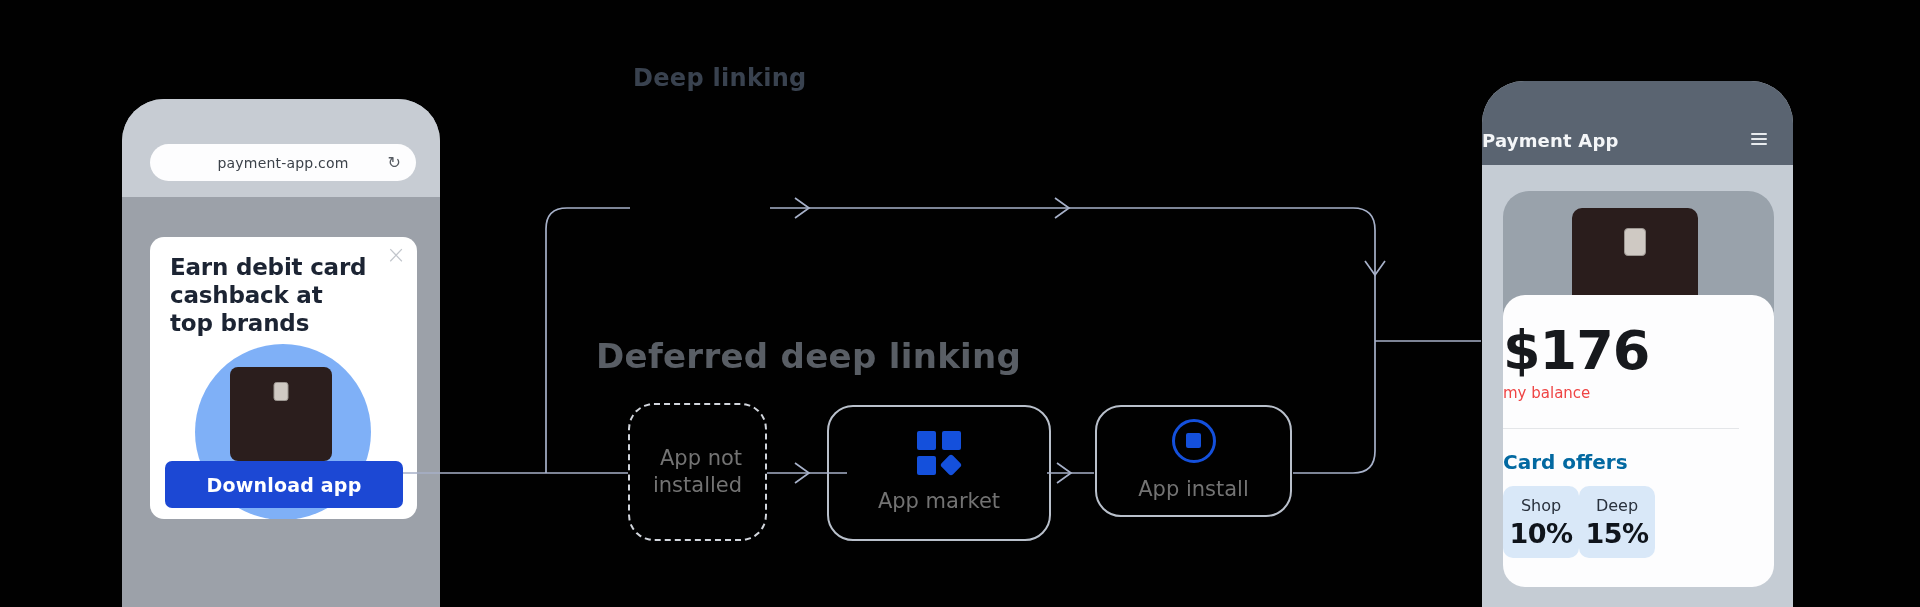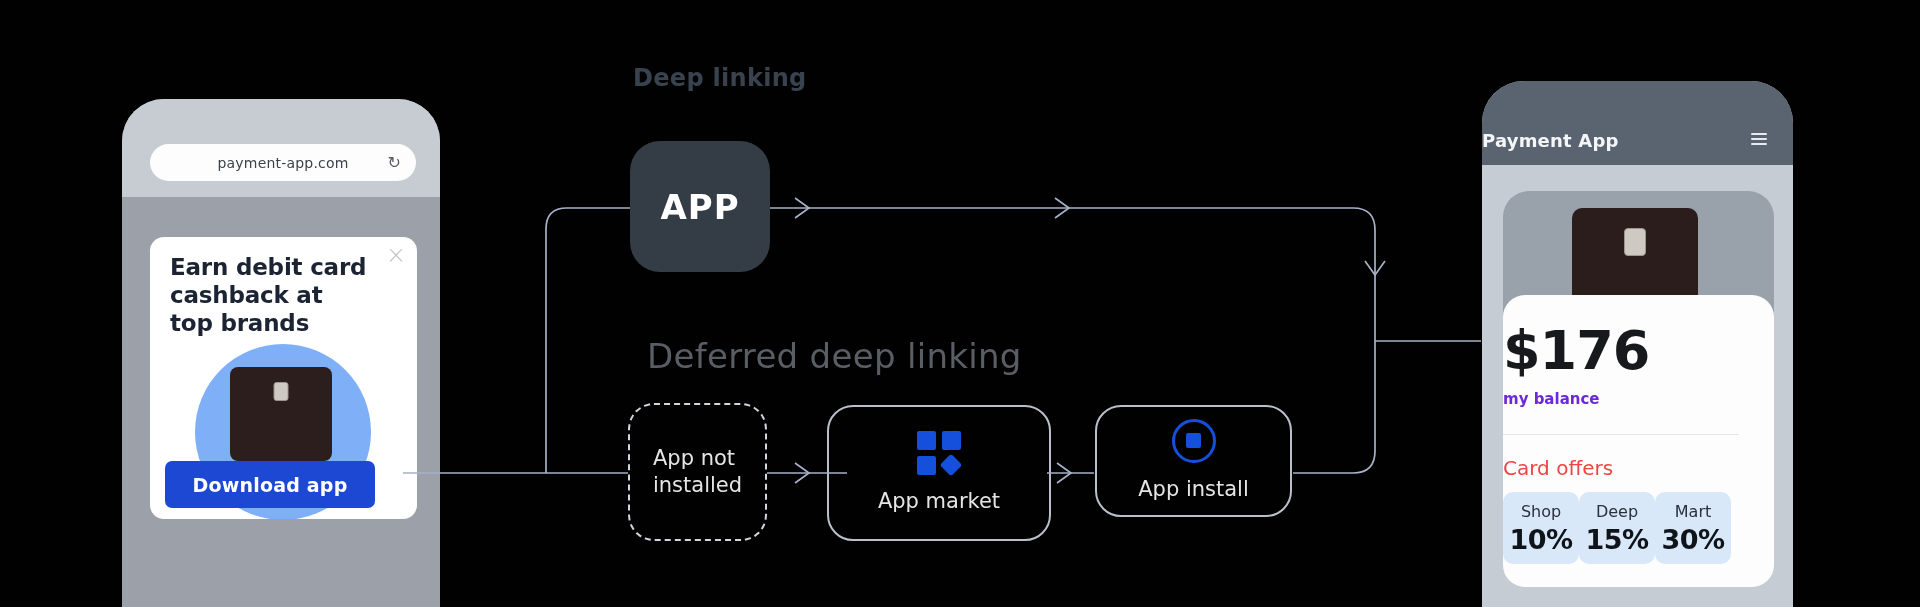--- a/index.html
+++ b/index.html
@@ -24,39 +24,39 @@
     color:#c2c6cc; line-height:1.2; cursor:default; }
   .banner-title { position:absolute; left:20px; top:16px; font-size:23px; line-height:28px;
     font-weight:700; color:#1c2433; white-space:pre-line; letter-spacing:-.2px; }
   .blue-circle { position:absolute; left:45px; top:107px; width:176px; height:176px;
     border-radius:50%; background:#7fb0f7; }
   .bank-card-s { position:absolute; left:80px; top:130px; width:102px; height:94px;
     background:#2b1e1d; border-radius:8px; }
   .chip { position:absolute; left:50%; transform:translateX(-50%); background:#cfc9c3;
     border:1px solid #9c9691; border-radius:3px; }
   .bank-card-s .chip { top:15px; width:15px; height:19px; }
-  .download-btn { position:absolute; left:15px; top:224px; width:210px; height:47px;
+  .download-btn { position:absolute; left:15px; top:224px; width:238px; height:47px;
     background:#1c48d4; border-radius:7px; display:flex; align-items:center; justify-content:center;
     color:#fff; font-size:19px; font-weight:600; letter-spacing:.2px; }
 
   
   .flow-svg { position:absolute; left:0; top:0; width:1920px; height:607px; pointer-events:none; z-index:6; }
 
   .title-deep { position:absolute; left:633px; top:64px; font-size:24px; font-weight:600;
     color:#39424f; letter-spacing:.3px; }
-  .title-deferred { position:absolute; left:647px; top:336px; font-size:34px; font-weight:400;
+  .title-deferred { position:absolute; left:596px; top:336px; font-size:34px; font-weight:700;
     color:#595e65; letter-spacing:.3px; }
 
   .app-box { position:absolute; left:630px; top:141px; width:140px; height:131px;
     background:#343c45; border-radius:30px; display:flex; align-items:center; justify-content:center; }
   .app-box span { color:#fff; font-size:34px; font-weight:800; letter-spacing:1px; }
 
   .node { position:absolute; border-radius:26px; display:flex; flex-direction:column;
     align-items:center; justify-content:center; gap:13px; }
-  .node-label { color:#e5e5e5; font-size:21px; font-weight:500; text-align:left;
+  .node-label { color:#737373; font-size:21px; font-weight:500; text-align:right;
     line-height:1.3; white-space:pre-line; }
   .node-dashed { left:628px; top:403px; width:139px; height:138px; border:2px dashed #d2d6dd; }
   .node-market { left:827px; top:405px; width:224px; height:136px; border:2px solid #b9c0cb; }
   .node-install { left:1095px; top:405px; width:197px; height:112px; border:2px solid #b9c0cb; }
 
   .market-icon { width:44px; height:44px; position:relative; }
   .market-icon i { position:absolute; width:19px; height:19px; background:#1450dc; border-radius:2px; }
   .market-icon .tl { left:0; top:0; }
   .market-icon .tr { right:0; top:0; }
   .market-icon .bl { left:0; bottom:0; }
@@ -79,23 +79,23 @@
 
   .inner-card { position:absolute; left:21px; top:110px; width:271px; height:240px;
     background:#99a2ab; border-radius:26px; }
   .bank-card-l { position:absolute; left:90px; top:127px; width:126px; height:142px;
     background:#2a1d1c; border-radius:10px; }
   .bank-card-l .chip { top:20px; width:22px; height:28px; border-radius:4px; }
 
   .white-card { position:absolute; left:21px; top:214px; width:271px; height:292px;
     background:#fdfdfe; border-radius:22px; display:flex; flex-direction:column; }
   .balance { margin-top:24px; font-size:54px; font-weight:600; color:#17191d; letter-spacing:-1px; }
-  .balance-caption { margin-top:8px; font-size:15px; color:#6d28d9;font-weight:bold; }
+  .balance-caption { margin-top:2px; font-size:15px; color:#ef4444; }
   .divider { margin-top:26px; width:236px; height:1px; background:#e4e6e9; }
-  .offers-title { margin-top:21px; font-size:20px; font-weight:400; color:#ef4444; }
+  .offers-title { margin-top:21px; font-size:20px; font-weight:700; color:#0369a1; }
   .offers-row { margin-top:12px; display:flex; }
   .offer-tile { width:76px; height:72px; background:#d9e8f8; border-radius:10px;
     display:flex; flex-direction:column; align-items:center; justify-content:center; gap:3px; }
   .offer-label { font-size:16px; color:#29313d; }
   .offer-value { font-size:27px; font-weight:600; color:#0f141b; letter-spacing:-.5px; }
 </style>
 </head>
 <body>
 
 <div class="stage">
@@ -133,23 +133,20 @@
 top brands</div>
       <div class="download-btn">
         <span>Download app</span>
       </div>
     </div>
   </div>
 
   <div class="title-deep">Deep linking</div>
   <div class="title-deferred">Deferred deep linking</div>
 
-  <div class="app-box">
-    <span>APP</span>
-  </div>
 
   <div class="node node-dashed">
     <div class="node-label">App not
 installed</div>
   </div>
 
   <div class="node node-market">
     <div class="market-icon">
       <i class="tl"></i>
         <i class="tr"></i>
@@ -188,21 +185,17 @@
       <div class="offers-title">Card offers</div>
       <div class="offers-row">
         <div class="offer-tile">
           <span class="offer-label">Shop</span>
           <span class="offer-value">10%</span>
         </div>
         <div class="offer-tile">
           <span class="offer-label">Deep</span>
           <span class="offer-value">15%</span>
         </div>
-        <div class="offer-tile">
-          <span class="offer-label">Mart</span>
-          <span class="offer-value">30%</span>
-        </div>
       </div>
     </div>
   </div>
 
 </div>
 
 </body></html>

